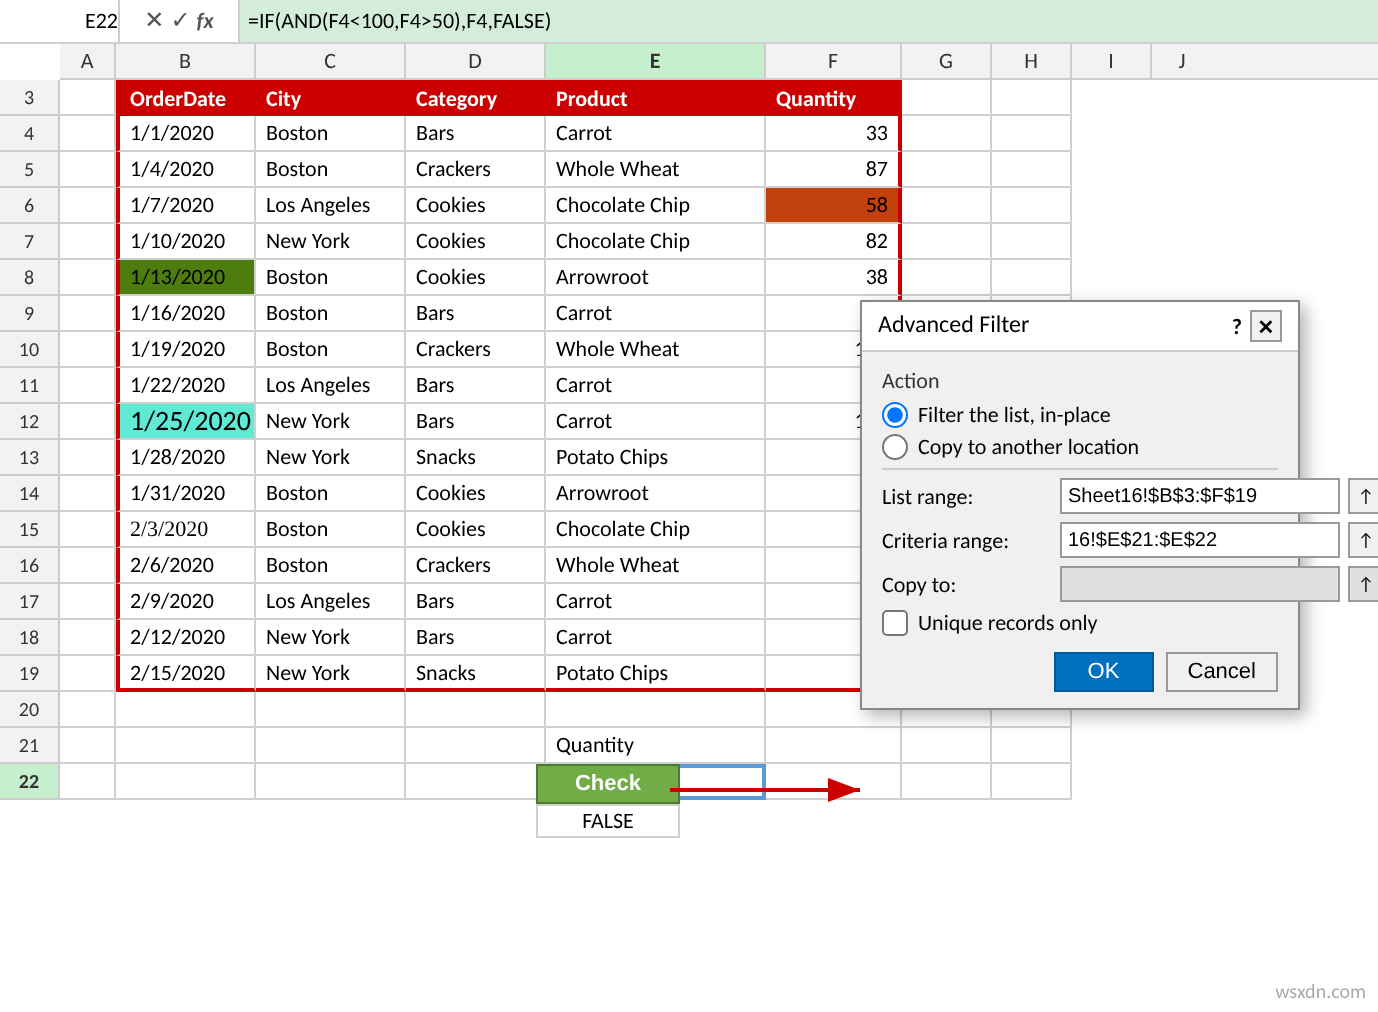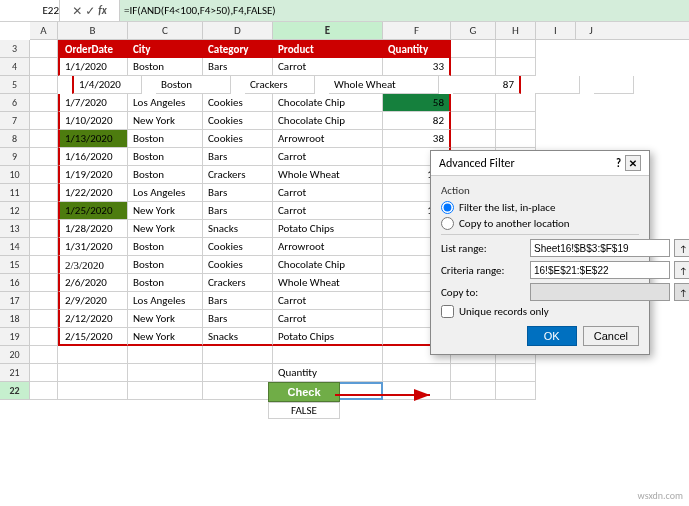--- a/index.html
+++ b/index.html
@@ -273,37 +273,37 @@
       <div style="display:flex;height:18px;">
         <div style="width:28px;border-right:1px solid #d0d0d0;border-bottom:1px solid #d0d0d0;font-size:11px;padding:0 3px;background:#fff;"></div>
         <div style="width:70px;border-right:1px solid #d0d0d0;border-bottom:1px solid #d0d0d0;border-left:2px solid #c00;font-size:11px;padding:0 5px;background:#fff;display:flex;align-items:center;">1/1/2020</div>
         <div style="width:75px;border-right:1px solid #d0d0d0;border-bottom:1px solid #d0d0d0;font-size:11px;padding:0 5px;background:#fff;display:flex;align-items:center;">Boston</div>
         <div style="width:70px;border-right:1px solid #d0d0d0;border-bottom:1px solid #d0d0d0;font-size:11px;padding:0 5px;background:#fff;display:flex;align-items:center;">Bars</div>
         <div style="width:110px;border-right:1px solid #d0d0d0;border-bottom:1px solid #d0d0d0;font-size:11px;padding:0 5px;background:#fff;display:flex;align-items:center;">Carrot</div>
         <div style="width:68px;border-right:2px solid #c00;border-bottom:1px solid #d0d0d0;font-size:11px;padding:0 5px;background:#fff;display:flex;align-items:center;justify-content:flex-end;">33</div>
         <div style="width:45px;border-right:1px solid #d0d0d0;border-bottom:1px solid #d0d0d0;font-size:11px;padding:0 3px;background:#fff;"></div>
         <div style="width:40px;border-right:1px solid #d0d0d0;border-bottom:1px solid #d0d0d0;font-size:11px;padding:0 3px;background:#fff;"></div>
       </div>
-      <div style="display:flex;height:18px;gap:14px;">
+      <div style="display:flex;height:18px;">
         <div style="width:28px;border-right:1px solid #d0d0d0;border-bottom:1px solid #d0d0d0;font-size:11px;padding:0 3px;background:#fff;"></div>
         <div style="width:70px;border-right:1px solid #d0d0d0;border-bottom:1px solid #d0d0d0;border-left:2px solid #c00;font-size:11px;padding:0 5px;background:#fff;display:flex;align-items:center;">1/4/2020</div>
         <div style="width:75px;border-right:1px solid #d0d0d0;border-bottom:1px solid #d0d0d0;font-size:11px;padding:0 5px;background:#fff;display:flex;align-items:center;">Boston</div>
         <div style="width:70px;border-right:1px solid #d0d0d0;border-bottom:1px solid #d0d0d0;font-size:11px;padding:0 5px;background:#fff;display:flex;align-items:center;">Crackers</div>
         <div style="width:110px;border-right:1px solid #d0d0d0;border-bottom:1px solid #d0d0d0;font-size:11px;padding:0 5px;background:#fff;display:flex;align-items:center;">Whole Wheat</div>
         <div style="width:68px;border-right:2px solid #c00;border-bottom:1px solid #d0d0d0;font-size:11px;padding:0 5px;background:#fff;display:flex;align-items:center;justify-content:flex-end;">87</div>
         <div style="width:45px;border-right:1px solid #d0d0d0;border-bottom:1px solid #d0d0d0;font-size:11px;padding:0 3px;background:#fff;"></div>
         <div style="width:40px;border-right:1px solid #d0d0d0;border-bottom:1px solid #d0d0d0;font-size:11px;padding:0 3px;background:#fff;"></div>
       </div>
       <div style="display:flex;height:18px;">
         <div style="width:28px;border-right:1px solid #d0d0d0;border-bottom:1px solid #d0d0d0;font-size:11px;padding:0 3px;background:#fff;"></div>
         <div style="width:70px;border-right:1px solid #d0d0d0;border-bottom:1px solid #d0d0d0;border-left:2px solid #c00;font-size:11px;padding:0 5px;background:#fff;display:flex;align-items:center;">1/7/2020</div>
         <div style="width:75px;border-right:1px solid #d0d0d0;border-bottom:1px solid #d0d0d0;font-size:11px;padding:0 5px;background:#fff;display:flex;align-items:center;">Los Angeles</div>
         <div style="width:70px;border-right:1px solid #d0d0d0;border-bottom:1px solid #d0d0d0;font-size:11px;padding:0 5px;background:#fff;display:flex;align-items:center;">Cookies</div>
         <div style="width:110px;border-right:1px solid #d0d0d0;border-bottom:1px solid #d0d0d0;font-size:11px;padding:0 5px;background:#fff;display:flex;align-items:center;">Chocolate Chip</div>
-        <div style="width:68px;border-right:2px solid #c00;border-bottom:1px solid #d0d0d0;font-size:11px;padding:0 5px;background:#15803d;display:flex;align-items:center;justify-content:flex-end;">58</div>
+        <div style="width:68px;border-right:2px solid #c00;border-bottom:1px solid #d0d0d0;font-size:11px;padding:0 5px;background:#c2410c;display:flex;align-items:center;justify-content:flex-end;">58</div>
         <div style="width:45px;border-right:1px solid #d0d0d0;border-bottom:1px solid #d0d0d0;font-size:11px;padding:0 3px;background:#fff;"></div>
         <div style="width:40px;border-right:1px solid #d0d0d0;border-bottom:1px solid #d0d0d0;font-size:11px;padding:0 3px;background:#fff;"></div>
       </div>
       <div style="display:flex;height:18px;">
         <div style="width:28px;border-right:1px solid #d0d0d0;border-bottom:1px solid #d0d0d0;font-size:11px;padding:0 3px;background:#fff;"></div>
         <div style="width:70px;border-right:1px solid #d0d0d0;border-bottom:1px solid #d0d0d0;border-left:2px solid #c00;font-size:11px;padding:0 5px;background:#fff;display:flex;align-items:center;">1/10/2020</div>
         <div style="width:75px;border-right:1px solid #d0d0d0;border-bottom:1px solid #d0d0d0;font-size:11px;padding:0 5px;background:#fff;display:flex;align-items:center;">New York</div>
         <div style="width:70px;border-right:1px solid #d0d0d0;border-bottom:1px solid #d0d0d0;font-size:11px;padding:0 5px;background:#fff;display:flex;align-items:center;">Cookies</div>
         <div style="width:110px;border-right:1px solid #d0d0d0;border-bottom:1px solid #d0d0d0;font-size:11px;padding:0 5px;background:#fff;display:flex;align-items:center;">Chocolate Chip</div>
         <div style="width:68px;border-right:2px solid #c00;border-bottom:1px solid #d0d0d0;font-size:11px;padding:0 5px;background:#fff;display:flex;align-items:center;justify-content:flex-end;">82</div>
@@ -345,21 +345,21 @@
         <div style="width:70px;border-right:1px solid #d0d0d0;border-bottom:1px solid #d0d0d0;border-left:2px solid #c00;font-size:11px;padding:0 5px;background:#fff;display:flex;align-items:center;">1/22/2020</div>
         <div style="width:75px;border-right:1px solid #d0d0d0;border-bottom:1px solid #d0d0d0;font-size:11px;padding:0 5px;background:#fff;display:flex;align-items:center;">Los Angeles</div>
         <div style="width:70px;border-right:1px solid #d0d0d0;border-bottom:1px solid #d0d0d0;font-size:11px;padding:0 5px;background:#fff;display:flex;align-items:center;">Bars</div>
         <div style="width:110px;border-right:1px solid #d0d0d0;border-bottom:1px solid #d0d0d0;font-size:11px;padding:0 5px;background:#fff;display:flex;align-items:center;">Carrot</div>
         <div style="width:68px;border-right:2px solid #c00;border-bottom:1px solid #d0d0d0;font-size:11px;padding:0 5px;background:#fff;display:flex;align-items:center;justify-content:flex-end;">51</div>
         <div style="width:45px;border-right:1px solid #d0d0d0;border-bottom:1px solid #d0d0d0;font-size:11px;padding:0 3px;background:#fff;"></div>
         <div style="width:40px;border-right:1px solid #d0d0d0;border-bottom:1px solid #d0d0d0;font-size:11px;padding:0 3px;background:#fff;"></div>
       </div>
       <div style="display:flex;height:18px;">
         <div style="width:28px;border-right:1px solid #d0d0d0;border-bottom:1px solid #d0d0d0;font-size:11px;padding:0 3px;background:#fff;"></div>
-        <div style="width:70px;border-right:1px solid #d0d0d0;border-bottom:1px solid #d0d0d0;border-left:2px solid #c00;font-size:11px;padding:0 5px;background:#4d7c0f;display:flex;align-items:center;">1/25/2020</div>
+        <div style="width:70px;border-right:1px solid #d0d0d0;border-bottom:1px solid #d0d0d0;border-left:2px solid #c00;font-size:14px;padding:0 5px;background:#5eead4;display:flex;align-items:center;">1/25/2020</div>
         <div style="width:75px;border-right:1px solid #d0d0d0;border-bottom:1px solid #d0d0d0;font-size:11px;padding:0 5px;background:#fff;display:flex;align-items:center;">New York</div>
         <div style="width:70px;border-right:1px solid #d0d0d0;border-bottom:1px solid #d0d0d0;font-size:11px;padding:0 5px;background:#fff;display:flex;align-items:center;">Bars</div>
         <div style="width:110px;border-right:1px solid #d0d0d0;border-bottom:1px solid #d0d0d0;font-size:11px;padding:0 5px;background:#fff;display:flex;align-items:center;">Carrot</div>
         <div style="width:68px;border-right:2px solid #c00;border-bottom:1px solid #d0d0d0;font-size:11px;padding:0 5px;background:#fff;display:flex;align-items:center;justify-content:flex-end;">100</div>
         <div style="width:45px;border-right:1px solid #d0d0d0;border-bottom:1px solid #d0d0d0;font-size:11px;padding:0 3px;background:#fff;"></div>
         <div style="width:40px;border-right:1px solid #d0d0d0;border-bottom:1px solid #d0d0d0;font-size:11px;padding:0 3px;background:#fff;"></div>
       </div>
       <div style="display:flex;height:18px;">
         <div style="width:28px;border-right:1px solid #d0d0d0;border-bottom:1px solid #d0d0d0;font-size:11px;padding:0 3px;background:#fff;"></div>
         <div style="width:70px;border-right:1px solid #d0d0d0;border-bottom:1px solid #d0d0d0;border-left:2px solid #c00;font-size:11px;padding:0 5px;background:#fff;display:flex;align-items:center;">1/28/2020</div>

